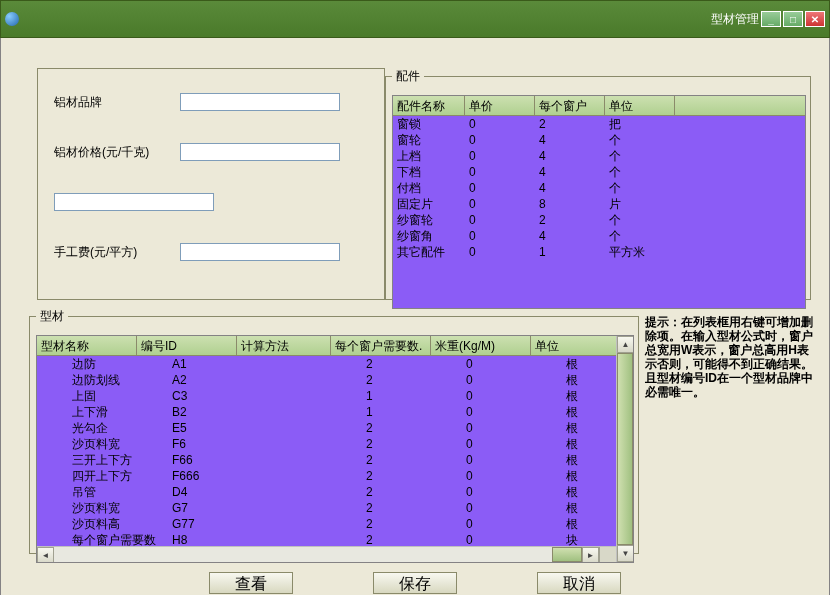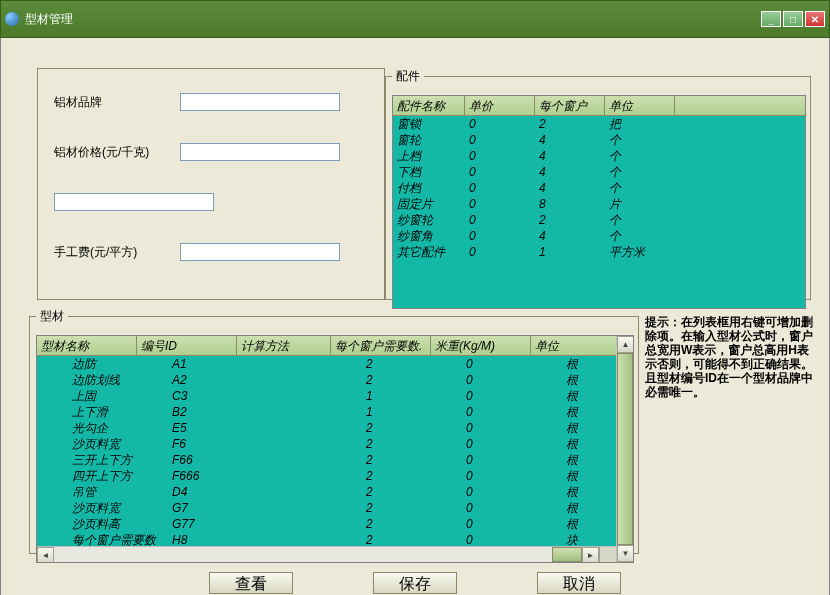--- a/index.html
+++ b/index.html
@@ -13,20 +13,21 @@
     overflow: hidden;
   }
   .titlebar {
     height: 38px;
     background: linear-gradient(to bottom, #5a8a3a, #4a7a2a);
     display: flex;
     align-items: center;
     padding: 16px 4px;
     color: #fff;
     border: 1px solid #3a5a1a;
+    text-align: right;
   }
   .titlebar .app-icon {
     width: 14px; height: 14px;
     border-radius: 50%;
     background: radial-gradient(circle at 30% 30%, #8cf, #26a);
     margin-right: 6px;
   }
   .titlebar .title { flex: 1; }
   .titlebar .win-btn {
     width: 20px; height: 16px;
@@ -92,24 +93,23 @@
     height: 18px;
     border: 1px solid #7f9db9;
     background: #fff;
     font-family: inherit;
     font-size: 12px;
     padding: 0 2px;
   }
 
   .listview {
     position: absolute;
-    background: #14b8a6;
+    background: #8b5cf6;
     border: 1px solid #848284;
     overflow: hidden;
-    font-style: italic;
   }
   .lv-header {
     display: flex;
     background: linear-gradient(to bottom, #cce0b0, #b0d090);
     border-bottom: 1px solid #8a8a6a;
     height: 20px;
   }
   .lv-col {
     border-right: 1px solid #8a8a6a;
     padding: 2px 4px;

